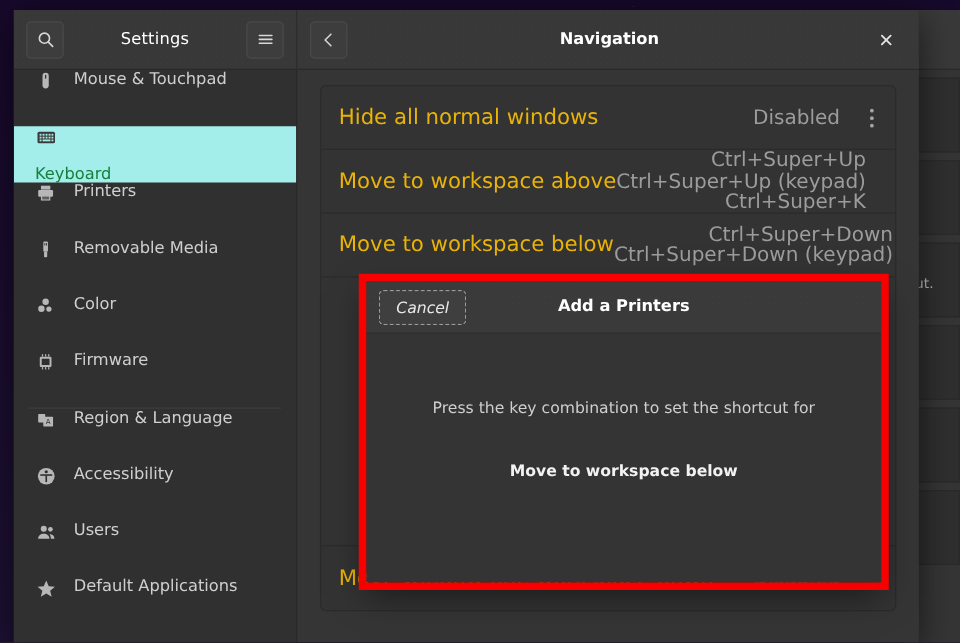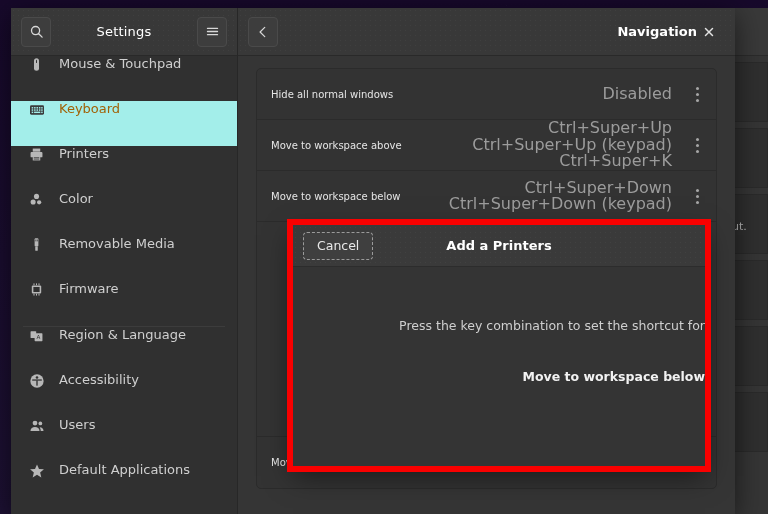--- a/index.html
+++ b/index.html
@@ -111,21 +111,22 @@
     cursor: pointer;
   }
   .side-item .si-icon {
     width: 17px; height: 17px;
     display: flex; align-items: center; justify-content: center;
     color: #b7b7b7;
     flex: 0 0 17px;
   }
   .side-item.selected {
     background: #a3eeea;
-    color: #a16207;
+    color: #15803d;
+    flex-direction: column;
   }
   .side-item.selected .si-icon { color: #3a3a3a; }
   .side-sep {
     height: 1px; background: #3c3c3c;
     margin: 0 12px;
   }
 
   
   .main {
     flex: 1;
@@ -137,21 +138,21 @@
   .main-header {
     height: 48px;
     display: flex; align-items: center;
     padding: 0 14px 0 10px;
     background: #383838;
     border-bottom: 1px solid #292929;
     background-image: radial-gradient(rgba(255,255,255,.035) .5px, transparent .5px);
     background-size: 5px 5px;
   }
   .main-title {
-    flex: 1; text-align: right;
+    flex: 1; text-align: center;
     font-size: 13px; font-weight: bold; color: #ffffff;
   }
   .close-btn {
     width: 24px; height: 24px;
     display: flex; align-items: center; justify-content: center;
     color: #e2e2e2; font-size: 14px; cursor: pointer;
   }
 
   .main-body {
     flex: 1;
@@ -166,21 +167,21 @@
   }
   .sc-row {
     display: flex; align-items: center;
     padding: 0 6px 0 14px;
     min-height: 51px;
     border-bottom: 1px solid #2b2b2b;
   }
   .sc-row:last-child { border-bottom: none; }
   .sc-name {
     flex: 1;
-    font-size: 10px; color: #e5e5e5;
+    font-size: 17px; color: #eab308;
     white-space: nowrap;
   }
   .sc-value {
     font-size: 16px; color: #9c9c9c;
     text-align: right;
     line-height: 16.5px;
     padding-right: 12px;
     white-space: nowrap;
   }
   .sc-value .kv { display: block; }
@@ -230,32 +231,33 @@
   .cancel-btn {
     height: 28px;
     padding: 0 13px;
     display: flex; align-items: center;
     border: 1px dashed #9b9b9b;
     border-radius: 4px;
     background: #3f3f3f;
     color: #e8e8e8;
     font-size: 12.5px;
     cursor: pointer;
+    font-style: italic;
   }
   .dlg-title {
     position: absolute;
     left: 0; right: 0;
     text-align: center;
     font-size: 13px; font-weight: bold; color: #ffffff;
     pointer-events: none;
   }
   .dlg-body {
     flex: 1;
     display: flex; flex-direction: column;
-    align-items: flex-end; justify-content: center;
+    align-items: center; justify-content: center;
     gap: 36px;
     padding-bottom: 32px;
   }
   .dlg-prompt {
     font-size: 12.5px; color: #cfcfcf;
   }
   .dlg-action {
     font-size: 12.5px; font-weight: bold; color: #f2f2f2;
   }
 
@@ -346,38 +348,38 @@
             <rect x="7.6" y="16.6" width="8.8" height="1.2" fill="#303030"></rect>
             <rect x="7.6" y="18.7" width="8.8" height="1.2" fill="#303030"></rect>
           </svg>
         </span>
         <span>Printers</span>
       </div>
 
       <div class="side-item">
         <span class="si-icon">
           <svg width="15" height="15" viewBox="0 0 24 24" fill="currentColor">
-            <circle cx="12" cy="7" r="4.1"></circle>
-              <circle cx="6.6" cy="16" r="4.1"></circle>
-              <circle cx="16.2" cy="16.4" r="3.4"></circle>
-          </svg>
-        </span>
-        <span>Color</span>
-      </div>
-
-      <div class="side-item">
-        <span class="si-icon">
-          <svg width="15" height="15" viewBox="0 0 24 24" fill="currentColor">
             <rect x="9" y="2" width="6" height="13" rx="1.4"></rect>
             <rect x="10" y="15" width="4" height="7" rx="1"></rect>
             <rect x="10.4" y="4" width="1.2" height="3" fill="#303030"></rect>
             <rect x="12.6" y="4" width="1.2" height="3" fill="#303030"></rect>
           </svg>
         </span>
         <span>Removable Media</span>
+      </div>
+
+      <div class="side-item">
+        <span class="si-icon">
+          <svg width="15" height="15" viewBox="0 0 24 24" fill="currentColor">
+            <circle cx="12" cy="7" r="4.1"></circle>
+              <circle cx="6.6" cy="16" r="4.1"></circle>
+              <circle cx="16.2" cy="16.4" r="3.4"></circle>
+          </svg>
+        </span>
+        <span>Color</span>
       </div>
 
       <div class="side-item">
         <span class="si-icon">
           <svg width="15" height="15" viewBox="0 0 24 24" fill="currentColor">
             <rect x="4.5" y="5.5" width="15" height="13" rx="1.6"></rect>
             <rect x="7" y="8" width="10" height="8" fill="#303030"></rect>
             <rect x="7.2" y="2.2" width="1.6" height="3"></rect>
               <rect x="11.2" y="2.2" width="1.6" height="3"></rect>
               <rect x="15.2" y="2.2" width="1.6" height="3"></rect>

